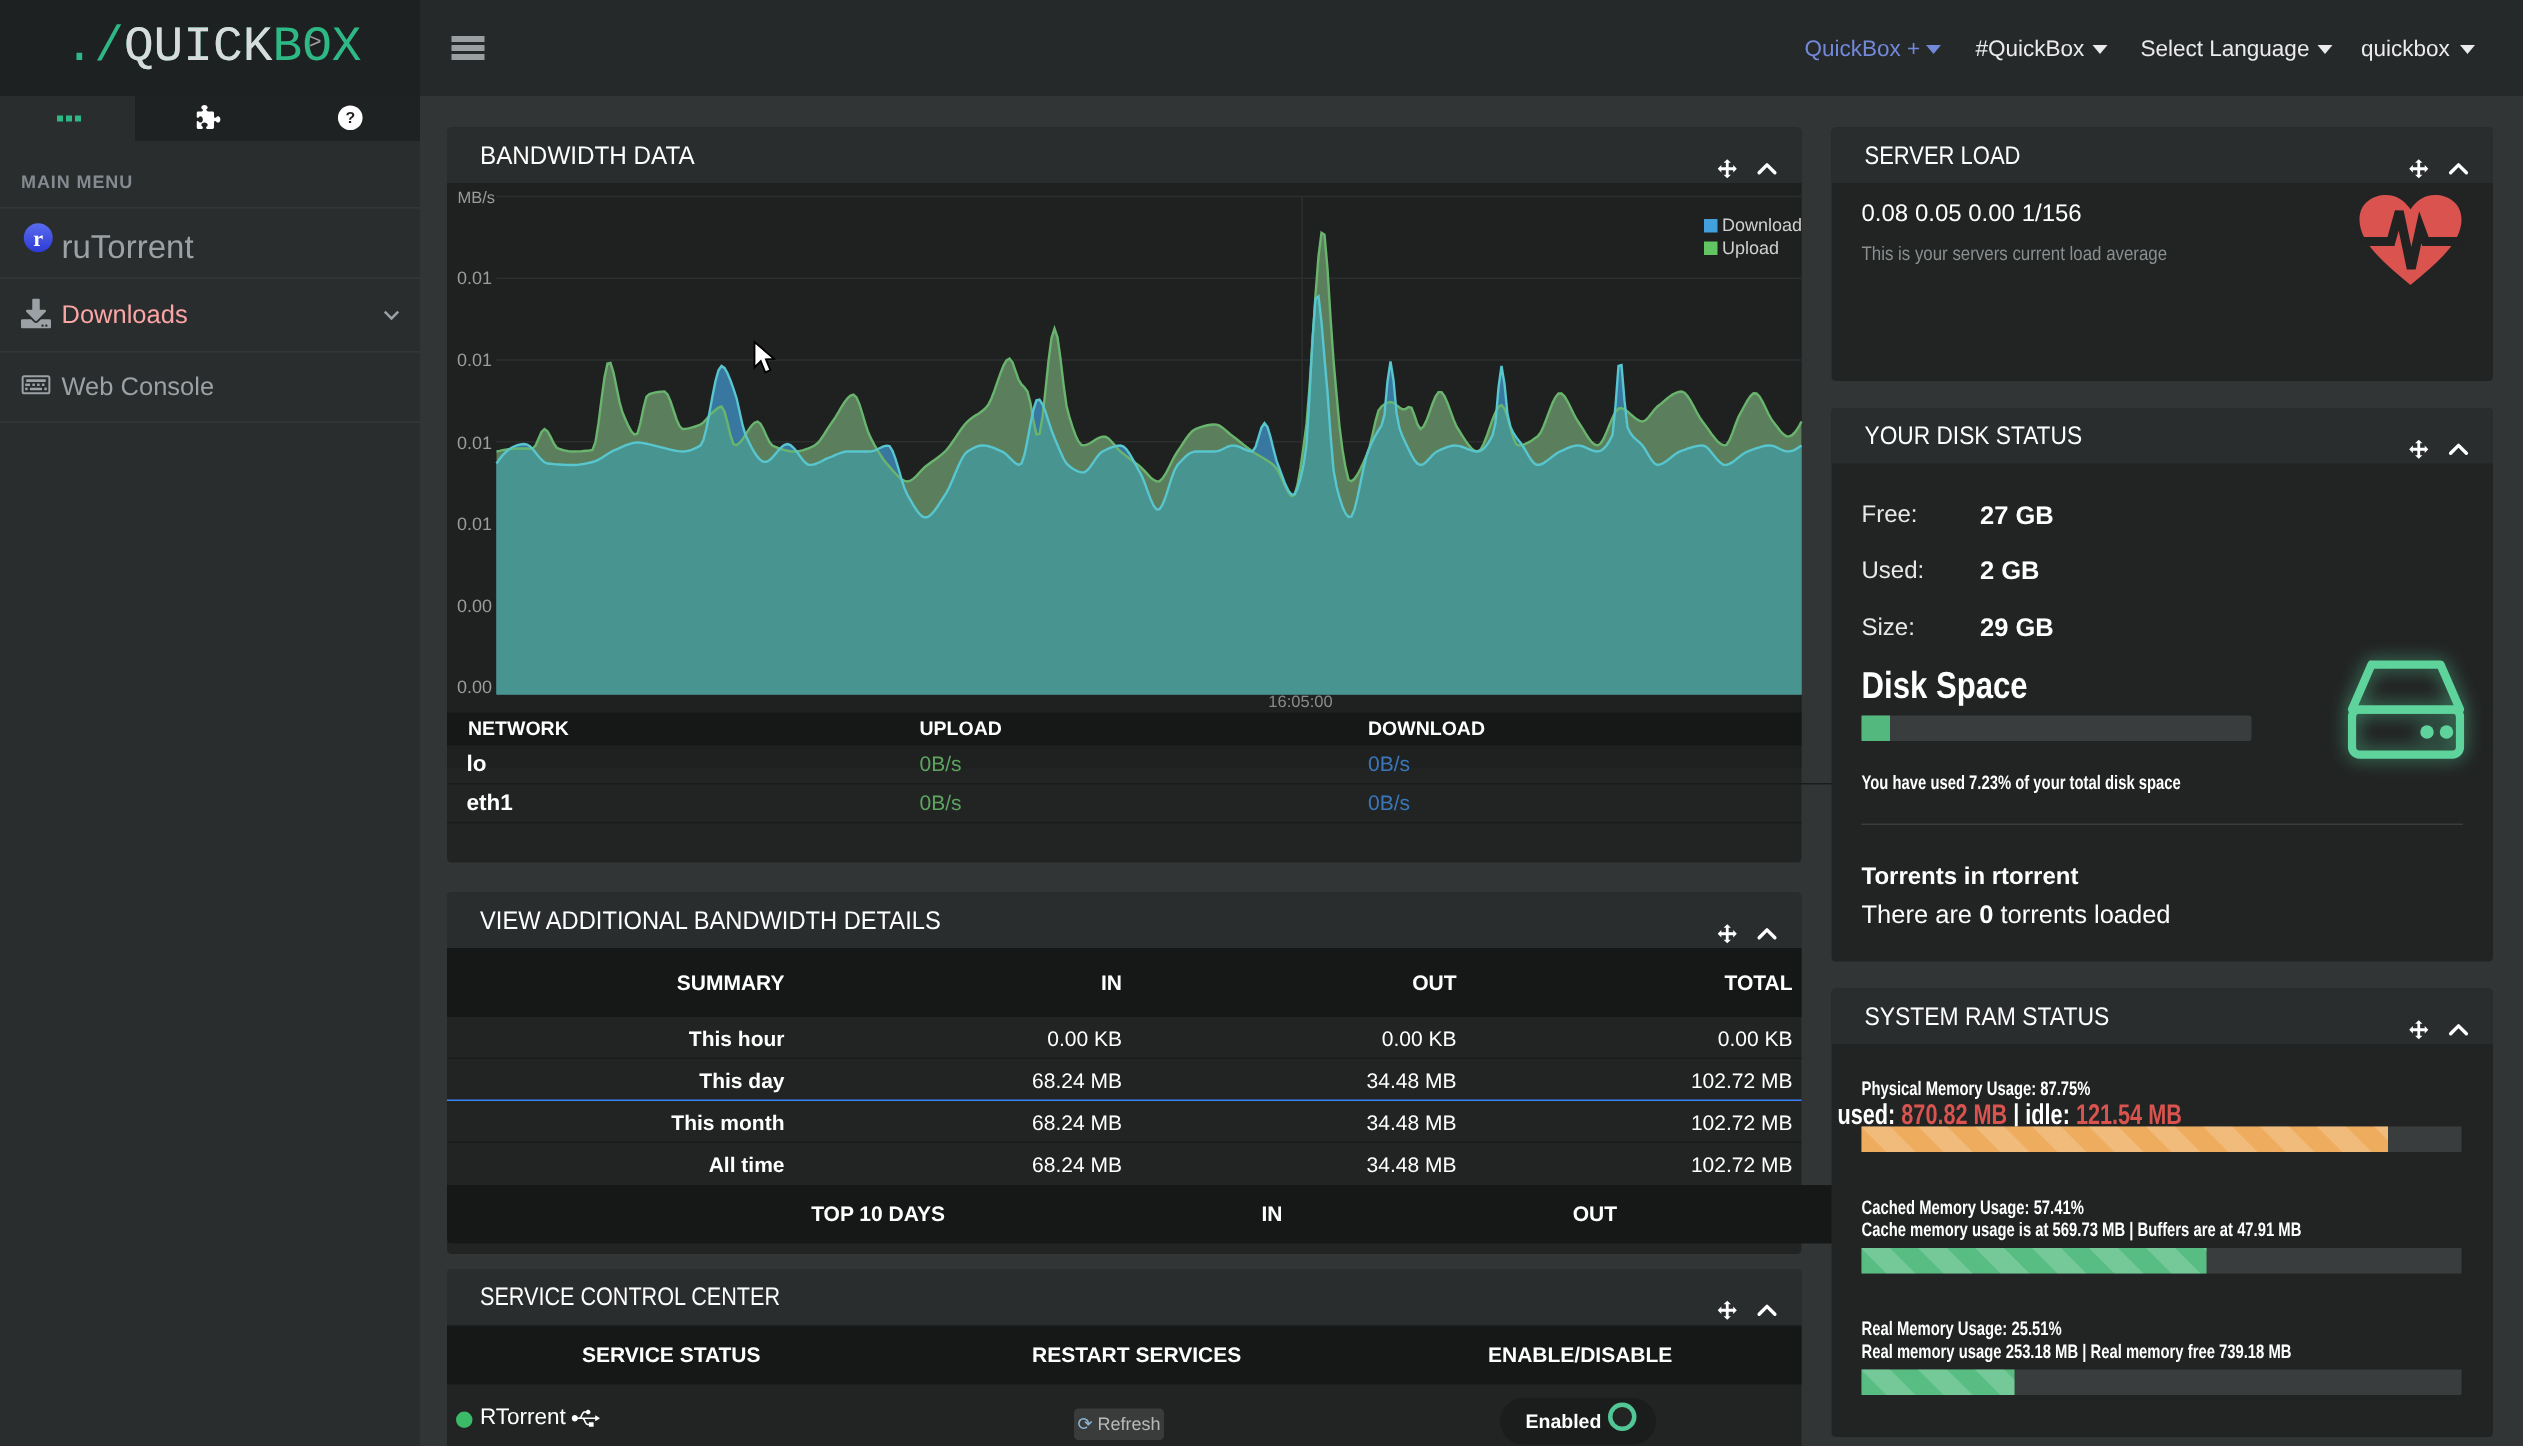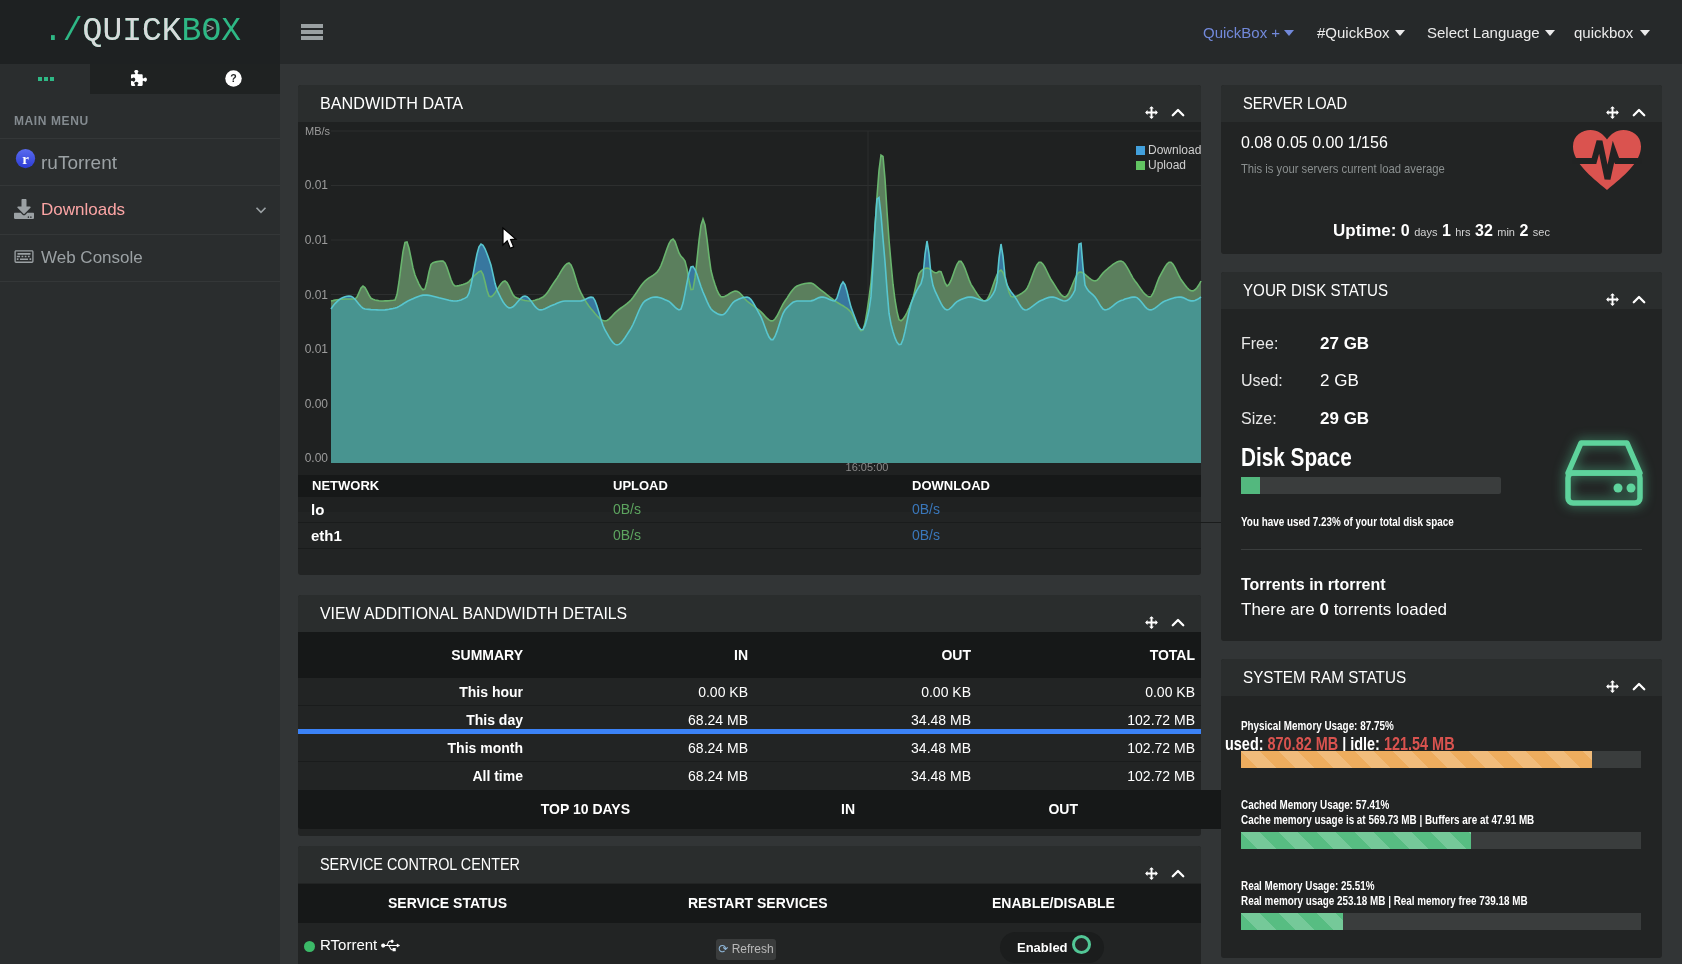--- a/index.html
+++ b/index.html
@@ -43,21 +43,21 @@
 <svg class="abs" style="left:15px;top:148px" width="21" height="21" viewBox="0 0 24 24">
     <defs>
       <linearGradient id="rg" x1="0" y1="0" x2="0" y2="1">
         <stop offset="0" stop-color="#5a6cf0"></stop>
         <stop offset="1" stop-color="#2c3bd4"></stop>
       </linearGradient>
     </defs>
     <circle cx="12" cy="12" r="11" fill="url(#rg)"></circle>
     <text x="12" y="18" font-size="17" font-weight="bold" text-anchor="middle" fill="#fff" font-family="Liberation Serif">r</text>
   </svg>
-<div class="abs" style="left:41px;top:152px;font-size:19px;color:#9ba1a4">ruTorrent</div>
+<div class="abs" style="left:41px;top:152px;font-size:22px;color:#9ba1a4">ruTorrent</div>
 <svg class="abs" style="left:14px;top:199px" width="20" height="20" viewBox="0 0 512 512" fill="#9ba1a4">
     <path d="M216 0h80c13.3 0 24 10.7 24 24v168h87.7c17.8 0 26.7 21.5 14.1 34.1L269.7 378.3c-7.5 7.5-19.8 7.5-27.3 0L90.1 226.1c-12.6-12.6-3.7-34.1 14.1-34.1H192V24c0-13.3 10.7-24 24-24zm296 376v112c0 13.3-10.7 24-24 24H24c-13.3 0-24-10.7-24-24V376c0-13.3 10.7-24 24-24h146.7l49 49c20.1 20.1 52.5 20.1 72.6 0l49-49H488c13.3 0 24 10.7 24 24zm-124 88c0-11-9-20-20-20s-20 9-20 20 9 20 20 20 20-9 20-20zm64 0c0-11-9-20-20-20s-20 9-20 20 9 20 20 20 20-9 20-20z"></path>
   </svg>
 <div class="abs" style="left:41px;top:200px;font-size:17px;color:#fca5a5">Downloads</div>
 <svg class="abs" style="left:255px;top:204px" width="12" height="12" viewBox="0 0 16 16">
     <path d="M2 5 8 11 14 5" fill="none" stroke="#9ba1a4" stroke-width="2.2"></path>
   </svg>
 <svg class="abs" style="left:13px;top:248px" width="22" height="17" viewBox="0 0 576 512" fill="#9ba1a4">
     <path d="M528 64H48C21.5 64 0 85.5 0 112v288c0 26.5 21.5 48 48 48h480c26.5 0 48-21.5 48-48V112c0-26.5-21.5-48-48-48zm8 336c0 4.4-3.6 8-8 8H48c-4.4 0-8-3.6-8-8V112c0-4.4 3.6-8 8-8h480c4.4 0 8 3.6 8 8v288zM170 270v-28c0-6.6-5.4-12-12-12h-28c-6.6 0-12 5.4-12 12v28c0 6.6 5.4 12 12 12h28c6.6 0 12-5.4 12-12zm96 0v-28c0-6.6-5.4-12-12-12h-28c-6.6 0-12 5.4-12 12v28c0 6.6 5.4 12 12 12h28c6.6 0 12-5.4 12-12zm96 0v-28c0-6.6-5.4-12-12-12h-28c-6.6 0-12 5.4-12 12v28c0 6.6 5.4 12 12 12h28c6.6 0 12-5.4 12-12zm96 0v-28c0-6.6-5.4-12-12-12h-28c-6.6 0-12 5.4-12 12v28c0 6.6 5.4 12 12 12h28c6.6 0 12-5.4 12-12zm-336 82v-28c0-6.6-5.4-12-12-12H82c-6.6 0-12 5.4-12 12v28c0 6.6 5.4 12 12 12h28c6.6 0 12-5.4 12-12zm384 0v-28c0-6.6-5.4-12-12-12h-28c-6.6 0-12 5.4-12 12v28c0 6.6 5.4 12 12 12h28c6.6 0 12-5.4 12-12zm-96 0v-24c0-6.6-5.4-12-12-12H178c-6.6 0-12 5.4-12 12v24c0 6.6 5.4 12 12 12h220c6.6 0 12-5.4 12-12zM122 270v-28c0-6.6-5.4-12-12-12H82c-6.6 0-12 5.4-12 12v28c0 6.6 5.4 12 12 12h28c6.6 0 12-5.4 12-12zm364-82v-28c0-6.6-5.4-12-12-12H102c-6.6 0-12 5.4-12 12v28c0 6.6 5.4 12 12 12h372c6.6 0 12-5.4 12-12z"></path>
   </svg>
@@ -143,21 +143,21 @@
       <span class="abs" style="right:230px">OUT</span>
       <span class="abs" style="right:6px">TOTAL</span>
     </div>
   <div class="abs" style="left:0;top:83px;width:903px;color:#fff;font-size:14px">
     <div style="position:relative;height:28px;line-height:28px;border-bottom:1px solid #1a1c1c">
         <span class="abs" style="right:678px;font-weight:bold">This hour</span>
         <span class="abs" style="right:453px">0.00 KB</span>
         <span class="abs" style="right:230px">0.00 KB</span>
         <span class="abs" style="right:6px">0.00 KB</span>
       </div>
-    <div style="position:relative;height:28px;line-height:28px;border-bottom:5px solid #3b82f6">
+    <div style="position:relative;height:28px;line-height:28px;border-bottom:1px solid #3b82f6">
         <span class="abs" style="right:678px;font-weight:bold">This day</span>
         <span class="abs" style="right:453px">68.24 MB</span>
         <span class="abs" style="right:230px">34.48 MB</span>
         <span class="abs" style="right:6px">102.72 MB</span>
       </div>
     <div style="position:relative;height:28px;line-height:28px;border-bottom:1px solid #1a1c1c">
         <span class="abs" style="right:678px;font-weight:bold">This month</span>
         <span class="abs" style="right:453px">68.24 MB</span>
         <span class="abs" style="right:230px">34.48 MB</span>
         <span class="abs" style="right:6px">102.72 MB</span>
@@ -215,39 +215,38 @@
           </g>
         </svg></span><span style="position:absolute;right:16px;top:11px"><svg width="14" height="14" viewBox="0 0 16 16">
           <path d="M2 10.5 8 4.5l6 6" fill="none" stroke="#fff" stroke-width="2.6" stroke-linecap="round" stroke-linejoin="round"></path>
         </svg></span></div>
   <div class="abs" style="left:20px;top:49px;color:#fff;font-size:16px">0.08 0.05 0.00 1/156</div>
   <div class="abs" style="left:20px;top:76px;color:#8a8f8f;font-size:13px"><span style="display:inline-block;transform:scaleX(.865);transform-origin:0 50%;white-space:nowrap">This is your servers current load average</span></div>
   <svg class="abs" style="left:351px;top:44px" width="70" height="62" viewBox="0 0 70 62">
     <path d="M35 61 C18 47 1 33 1 17.5 1 6 10.5 1 18.5 1 c7.5 0 12.5 4 16.5 9.5 C39 5 44 1 51.5 1 59.5 1 69 6 69 17.5 69 33 52 47 35 61z" fill="#da534f"></path>
     <path d="M-2 32 H22 L27.5 12 35.5 50 41.5 22.5 45 32 H72" fill="none" stroke="#212323" stroke-width="6" stroke-linejoin="miter"></path>
   </svg>
-  <div class="abs" style="left:0;top:136px;width:441px;text-align:center;color:#fff;font-size:16px"><b style="font-size:17px">Uptime:</b> <b>0</b> <span style="font-size:11px;color:#d3d3d3">days</span> <b>1</b> <span style="font-size:11px;color:#d3d3d3">hrs</span> <b>32</b> <span style="font-size:11px;color:#d3d3d3">min</span> <b>2</b> <span style="font-size:11px;color:#d3d3d3">sec</span></div>
 </div>
 
 <div class="panel" style="left:1221px;top:272px;width:441px;height:369px">
   <div class="phead"><span style="display:inline-block;transform:scaleX(0.891);transform-origin:0 50%">YOUR DISK STATUS</span><span style="position:absolute;right:42px;top:11px"><svg width="15" height="15" viewBox="0 0 16 16">
           <g stroke="#fff" stroke-width="2" fill="#fff">
             <path d="M8 1.2 10.6 3.8H5.4Z" stroke="none"></path>
             <path d="M8 14.8 5.4 12.2h5.2Z" stroke="none"></path>
             <path d="M1.2 8 3.8 5.4v5.2Z" stroke="none"></path>
             <path d="M14.8 8 12.2 10.6V5.4Z" stroke="none"></path>
             <path d="M8 2.5V13.5M2.5 8H13.5" fill="none"></path>
           </g>
         </svg></span><span style="position:absolute;right:16px;top:11px"><svg width="14" height="14" viewBox="0 0 16 16">
           <path d="M2 10.5 8 4.5l6 6" fill="none" stroke="#fff" stroke-width="2.6" stroke-linecap="round" stroke-linejoin="round"></path>
         </svg></span></div>
   <div class="abs" style="left:20px;top:63px;color:#e8e8e8;font-size:16px">Free:</div>
     <div class="abs" style="left:99px;top:62px;color:#fff;font-size:17px;font-weight:bold">27 GB</div>
   <div class="abs" style="left:20px;top:100px;color:#e8e8e8;font-size:16px">Used:</div>
-    <div class="abs" style="left:99px;top:99px;color:#fff;font-size:17px;font-weight:normal">2 GB</div>
+    <div class="abs" style="left:99px;top:99px;color:#fff;font-size:17px;font-weight:bold">2 GB</div>
   <div class="abs" style="left:20px;top:138px;color:#e8e8e8;font-size:16px">Size:</div>
     <div class="abs" style="left:99px;top:137px;color:#fff;font-size:17px;font-weight:bold">29 GB</div>
   <div class="abs" style="left:20px;top:171px;color:#fff;font-size:25px;font-weight:bold"><span style="display:inline-block;transform:scaleX(.83);transform-origin:0 50%">Disk Space</span></div>
   <div class="abs" style="left:20px;top:205px;width:260px;height:17px;background:#3a3d3d;border-radius:2px">
       <span class="abs" style="left:0;top:0;width:19px;height:17px;background:#53b87e"></span>
     </div>
   <div class="abs" style="left:20px;top:242px;color:#fff;font-size:13px;font-weight:bold"><span class="cx">You have used 7.23% of your total disk space</span></div>
   <div class="abs" style="left:20px;top:277px;width:401px;border-top:1px solid #3a3d3d"></div>
   <div class="abs" style="left:20px;top:304px;color:#fff;font-size:16px;font-weight:bold">Torrents in rtorrent</div>
   <div class="abs" style="left:20px;top:328px;color:#fff;font-size:17px">There are <b>0</b> torrents loaded</div>

